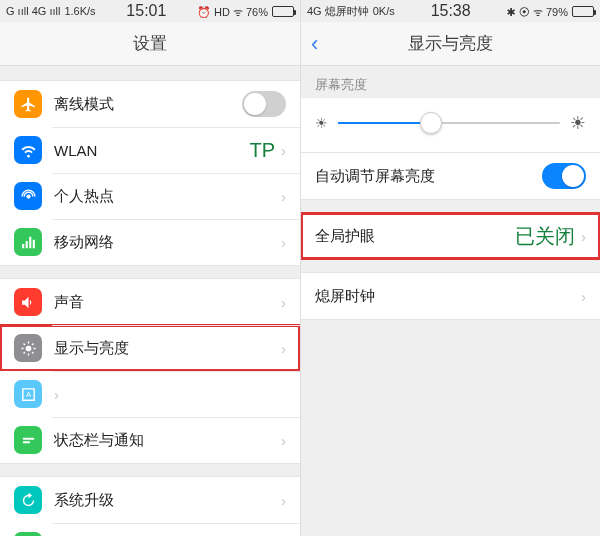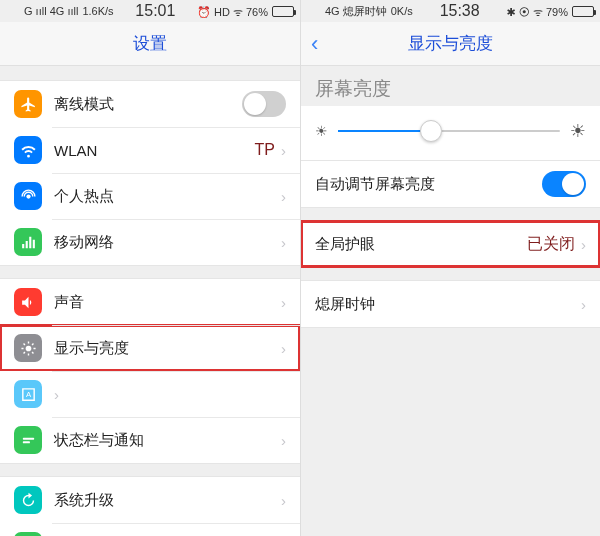--- a/index.html
+++ b/index.html
@@ -1,41 +1,41 @@
 <!DOCTYPE html>
 <html><head>
 <meta charset="utf-8">
 <style>
   * { box-sizing: border-box; margin: 0; padding: 0; font-family: -apple-system, "Helvetica Neue", Arial, sans-serif; }
   body { width: 600px; height: 536px; background: #f2f2f2; display: flex; overflow: hidden; }
   .pane { width: 300px; height: 536px; display: flex; flex-direction: column; background: #efefef; position:relative; }
   .pane-right { border-left: 1px solid #ddd; }
   .status-bar { height: 22px; display: flex; align-items:center; font-size: 11px; color:#333; padding: 0 6px; background:#efefef; }
-  .sb-left { display:flex; gap:4px; align-items:center;margin-left:18px; }
+  .sb-left { display:flex; gap:4px; align-items:center; }
   .sb-center { flex:1; text-align:center; font-size:16px; font-weight:500; }
   .sb-right { display:flex; gap:4px; align-items:center; }
   .title-bar { height: 44px; display:flex; align-items:center; justify-content:center; position:relative; background:#f7f7f7; border-bottom:1px solid #e0e0e0;}
   .title-bar .back { position:absolute; left:10px; color:#3b82f6; font-size:22px; }
-  .title-bar h1 { font-size: 17px; font-weight:500; color:#1d4ed8; }
+  .title-bar h1 { font-size: 17px; font-weight:500; color:#404040; }
   .content { flex:1; overflow:hidden; background:#efefef;}
   .group { background:#fff; margin-top:12px; border-top:1px solid #e5e5e5; border-bottom:1px solid #e5e5e5;}
   .group.first { margin-top:14px;}
   .row { height:46px; display:flex; align-items:center; padding:16px 14px; position:relative; background:#fff;}
   .row + .row::before { content:""; position:absolute; left:52px; right:0; top:0; height:1px; background:#e8e8e8;}
   .icon-box { width:28px; height:28px; border-radius:7px; margin-right:12px; display:flex; align-items:center; justify-content:center; color:#fff; flex-shrink:0;}
   .label { font-size:15px; color:#222; flex:1;}
   .chevron { color:#c7c7cc; font-size:15px;}
-  .value { color:#7f1d1d; font-size:16px; margin-right:6px;}
+  .value { color:#15803d; font-size:20px; margin-right:6px;}
   .toggle { width:44px; height:26px; border-radius:13px; background:#d0d0d0; position:relative; transition:.2s;}
   .toggle::after{content:"";position:absolute;width:22px;height:22px;background:#fff;border-radius:50%;top:2px;left:2px;box-shadow:0 1px 2px rgba(0,0,0,.2);}
   .toggle.on{background:#34c759;}
   .toggle.on.blue{background:#0a84ff;}
   .toggle.on::after{left:20px;}
   .highlight { outline:3px solid #d33; outline-offset:-2px;}
-  .section-header { font-size:19px; color:#888; padding:10px 14px 4px;}
+  .section-header { font-size:13px; color:#888; padding:10px 14px 4px;}
   .slider-row { background:#fff; padding:14px 14px 18px; display:flex; align-items:center; gap:10px; border-bottom:1px solid #e5e5e5;}
   .slider-track { flex:1; height:2px; background:#ccc; position:relative; border-radius:1px;}
   .slider-fill { position:absolute; left:0; top:0; height:100%; background:#0a84ff; width:42%;}
   .slider-thumb { position:absolute; top:50%; left:42%; width:22px; height:22px; background:#fff; border:1px solid #ccc; border-radius:50%; transform:translate(-50%,-50%); box-shadow:0 1px 3px rgba(0,0,0,.2);}
   .sun-icon { font-size:14px; color:#555;}
   .sun-icon.big { font-size:18px;}
   svg.ic { width:17px; height:17px; fill:#fff; }
   .battery { display:inline-flex; align-items:center; gap:2px;}
   .batt-shell{width:22px;height:11px;border:1px solid #333;border-radius:2px;position:relative;}
   .batt-shell::after{content:"";position:absolute;right:-3px;top:3px;width:2px;height:5px;background:#333;border-radius:0 1px 1px 0;}

